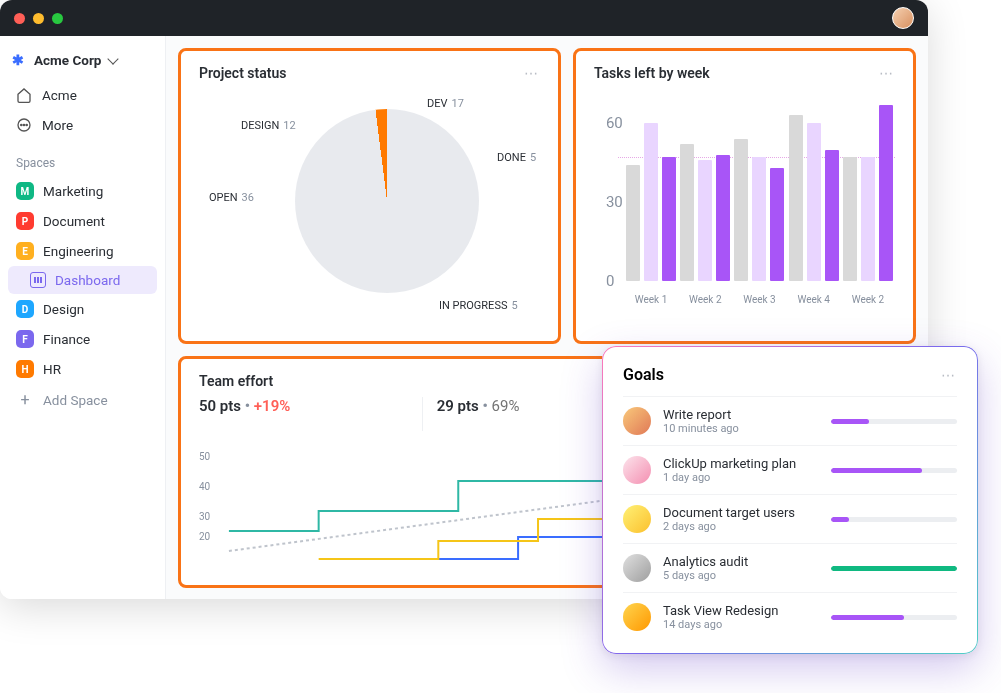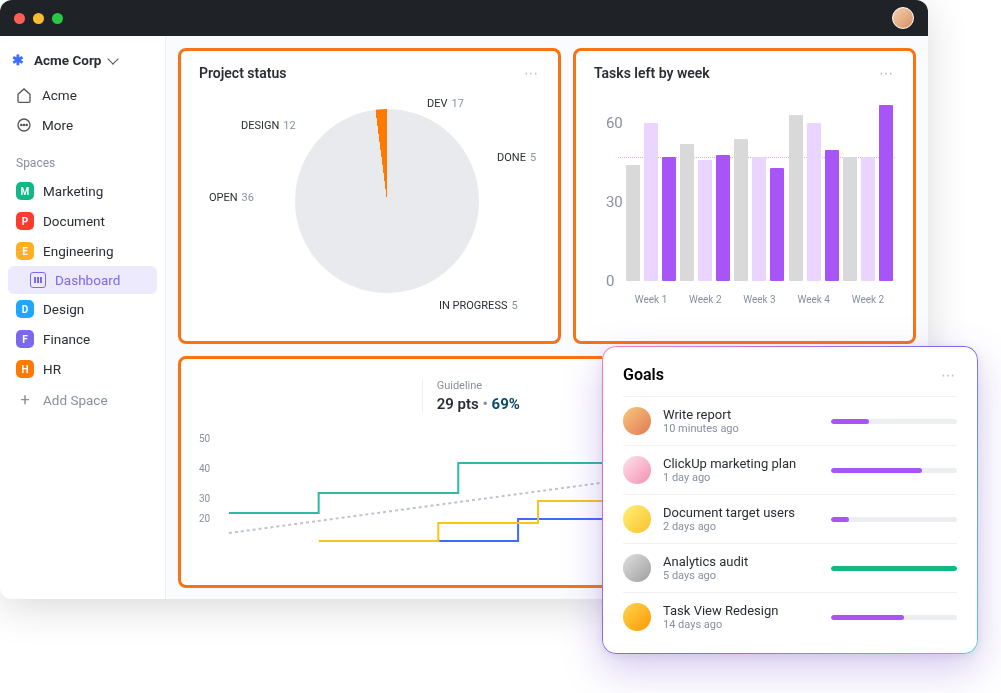--- a/index.html
+++ b/index.html
@@ -47,21 +47,21 @@
 .wk { flex: 1; display: flex; align-items: flex-end; justify-content: center; gap: 4px; }
 .bar { width: 14px; border-radius: 1px; }
 .xlab { position: absolute; bottom: 6px; left: 30px; right: 0; display: flex; }
 .xlab span { flex: 1; text-align: center; font-size: 10px; color: #87909e; }
 .effort-card { width: 740px; height: 232px; margin-top: 12px; }
 .metrics { display: flex; gap: 0; margin-top: 6px; }
 .metric { flex: 1; border-left: 1px solid #eef0f3; padding-left: 14px; }
 .metric:first-child { border-left: none; padding-left: 0; }
 .metric-label { font-size: 11px; color: #87909e; margin-bottom: 3px; }
 .metric-val { font-size: 15px; font-weight: 600; color: #2a2e34; }
-.metric-val .pct { font-weight: 700; color: #0c4a6e; }
+.metric-val .pct { font-weight: 400; color: #737373; }
 .metric-val .up { color: #ff5f57; }
 .line-chart { position: relative; height: 120px; margin-top: 10px; }
 .ly { position: absolute; left: 0; font-size: 10px; color: #87909e; transform: translateY(-50%); }
 .goals-float { position: absolute; left: 602px; top: 346px; width: 376px; background: #fff; border-radius: 14px; box-shadow: 0px 15px 40px rgba(100,60,200,0.28), 0 2px 8px rgba(0,0,0,0.08); padding: 18px 20px 12px; border: 1px solid rgba(170,100,255,0.15); }
 .goals-float::before { content:""; position:absolute; inset:-1px; border-radius:14px; padding:1px; background: linear-gradient(135deg,#ff7ab8,#7b68ee,#4fd1c5); -webkit-mask: linear-gradient(#fff 0 0) content-box, linear-gradient(#fff 0 0); -webkit-mask-composite: xor; mask-composite: exclude; pointer-events:none; }
 .goals-head { display: flex; justify-content: space-between; align-items: center; margin-bottom: 12px; }
 .goals-title { font-size: 16px; font-weight: 600; }
 .goal-row { display: flex; align-items: center; gap: 12px; padding: 10px 0; border-top: 1px solid #f1f2f4; }
 .goal-row:first-of-type { border-top: 1px solid #f1f2f4; }
 .gav { width: 28px; height: 28px; border-radius: 50%; flex-shrink: 0; }
@@ -231,25 +231,29 @@
                 <span>Week 2</span>
                 <span>Week 3</span>
                 <span>Week 4</span>
                 <span>Week 2</span>
               </div>
           </div>
         </div>
       </div>
 
       <div class="card effort-card">
+        <div class="card-head">
+          <div class="card-title">Team effort</div>
+          <div class="dots">⋯</div>
+        </div>
         <div class="metrics" id="metrics">
             <div class="metric">
+    <div class="metric-val">50 pts <span style="color:#87909e">•</span> <span class="up">+19%</span></div>
             </div>
             <div class="metric">
-              <div class="metric-label">Guideline</div>
     <div class="metric-val">29 pts <span style="color:#87909e">•</span> <span class="pct">69%</span></div>
             </div>
             <div class="metric">
               <div class="metric-label">Completed</div>
     <div class="metric-val">24 pts <span style="color:#87909e">•</span> <span class="pct">57%</span></div>
             </div>
           </div>
         <div class="line-chart">
           <div id="line-yticks">
               <div class="ly" style="top: 95px;">20</div>

